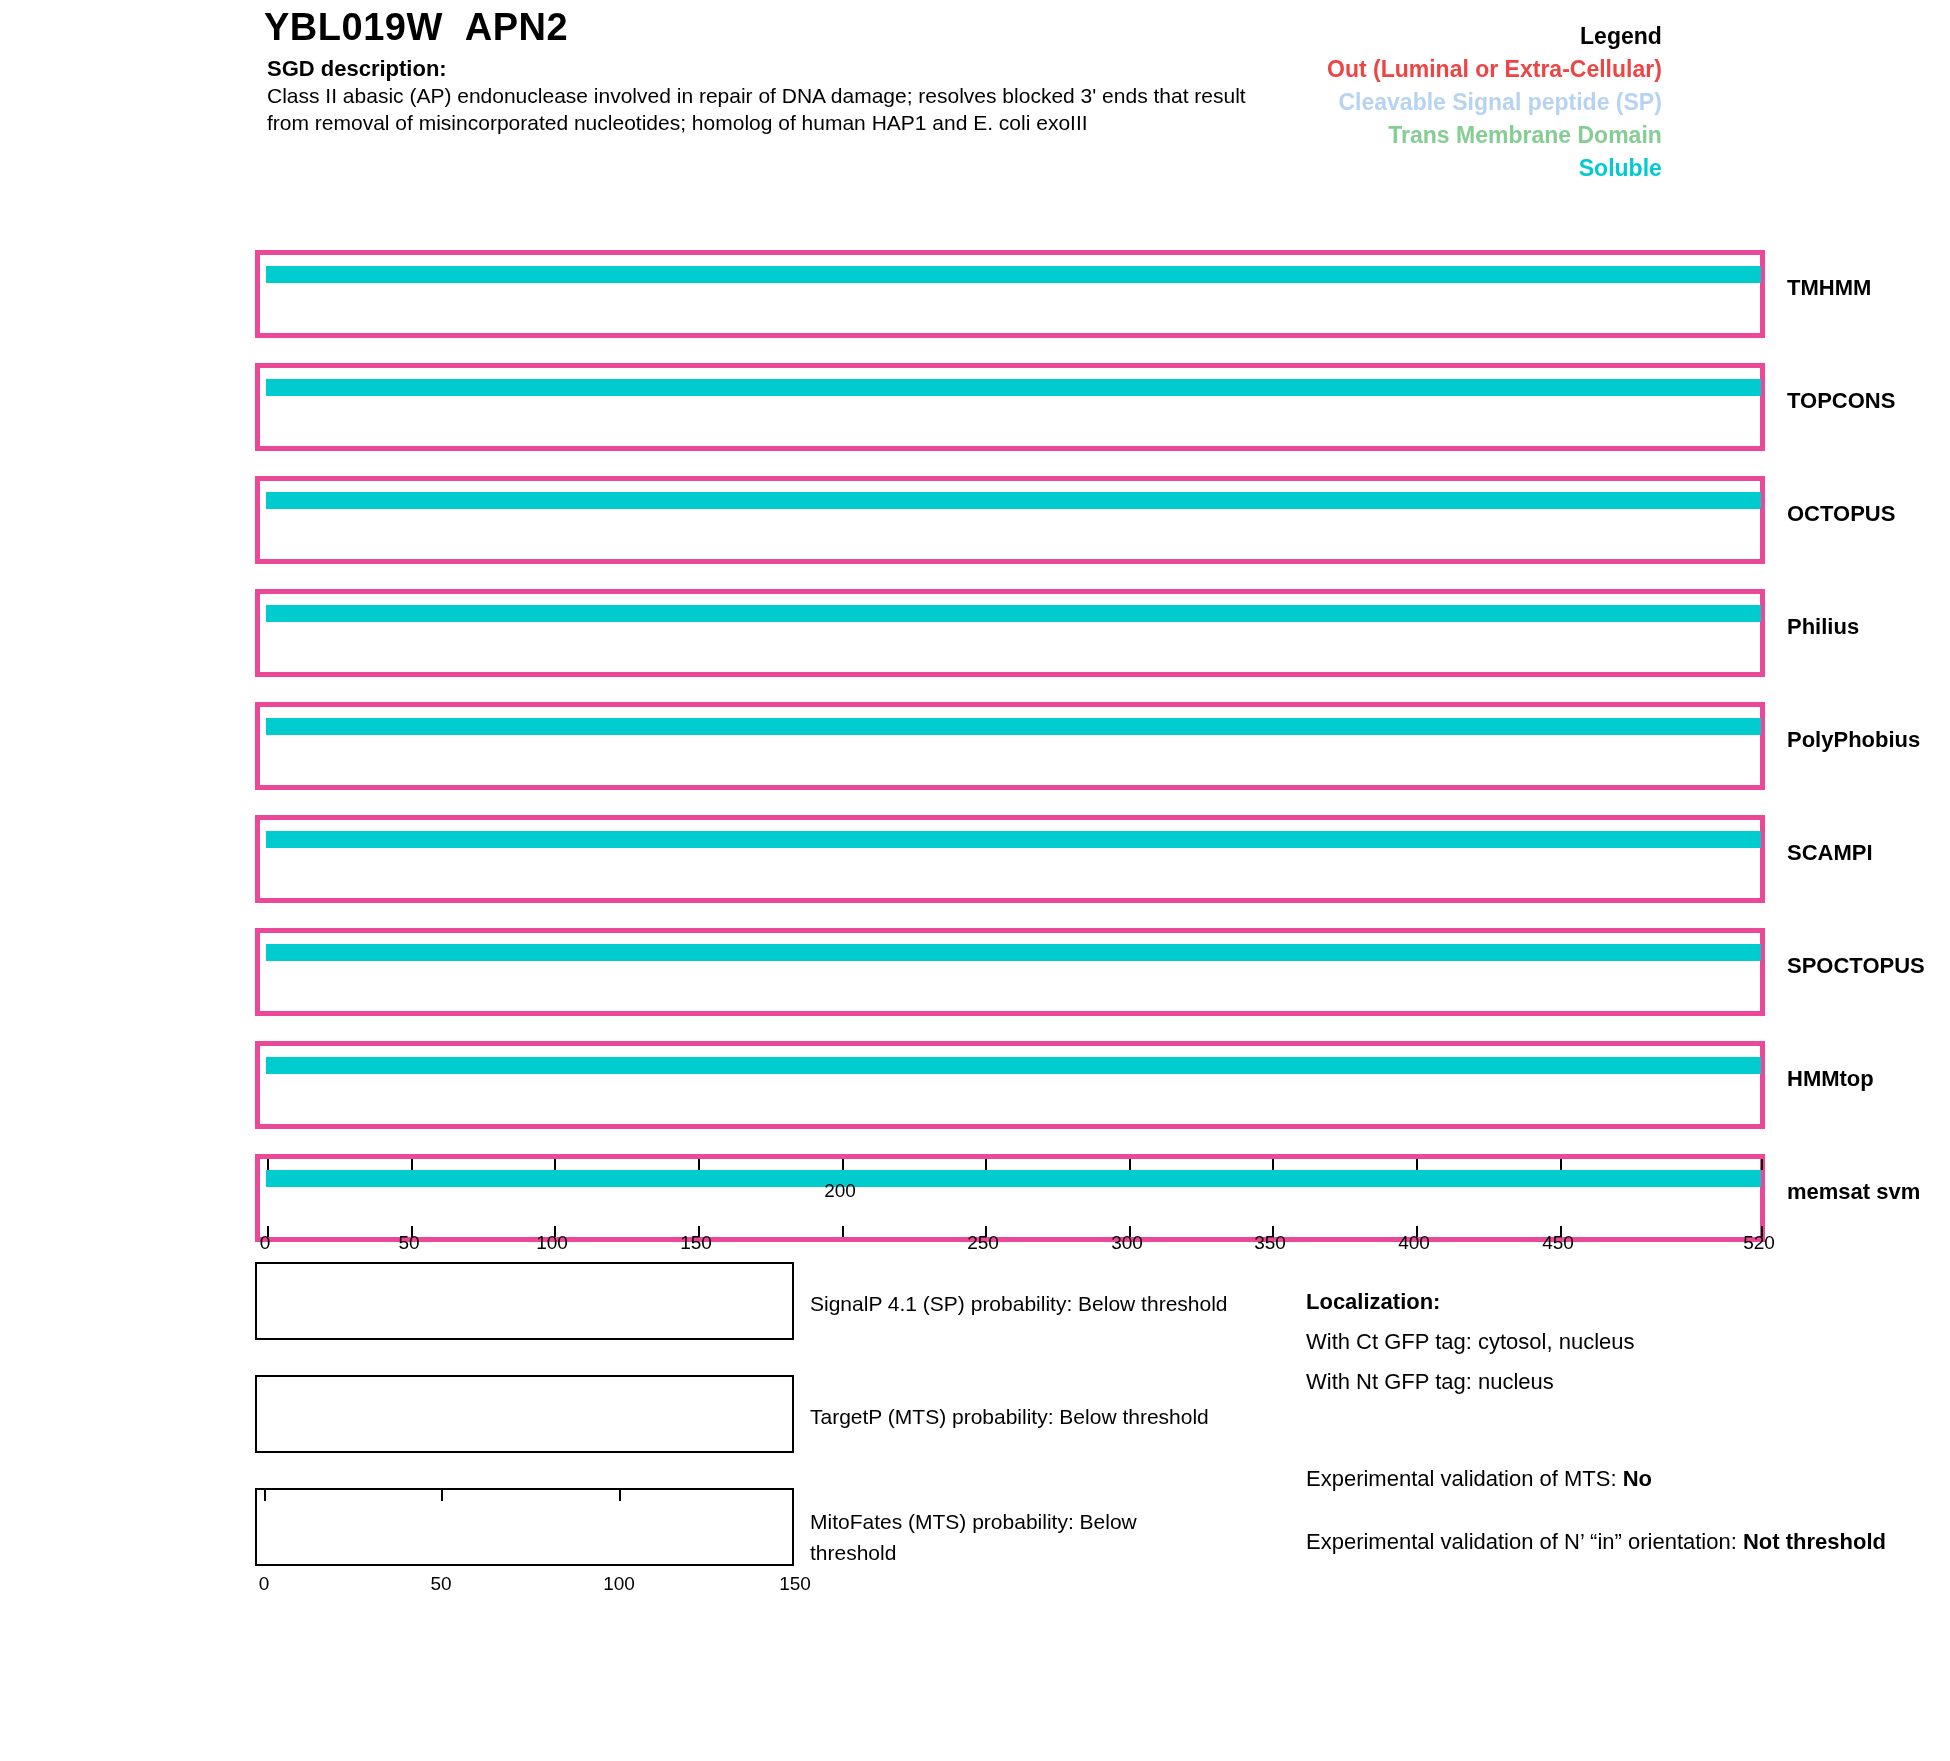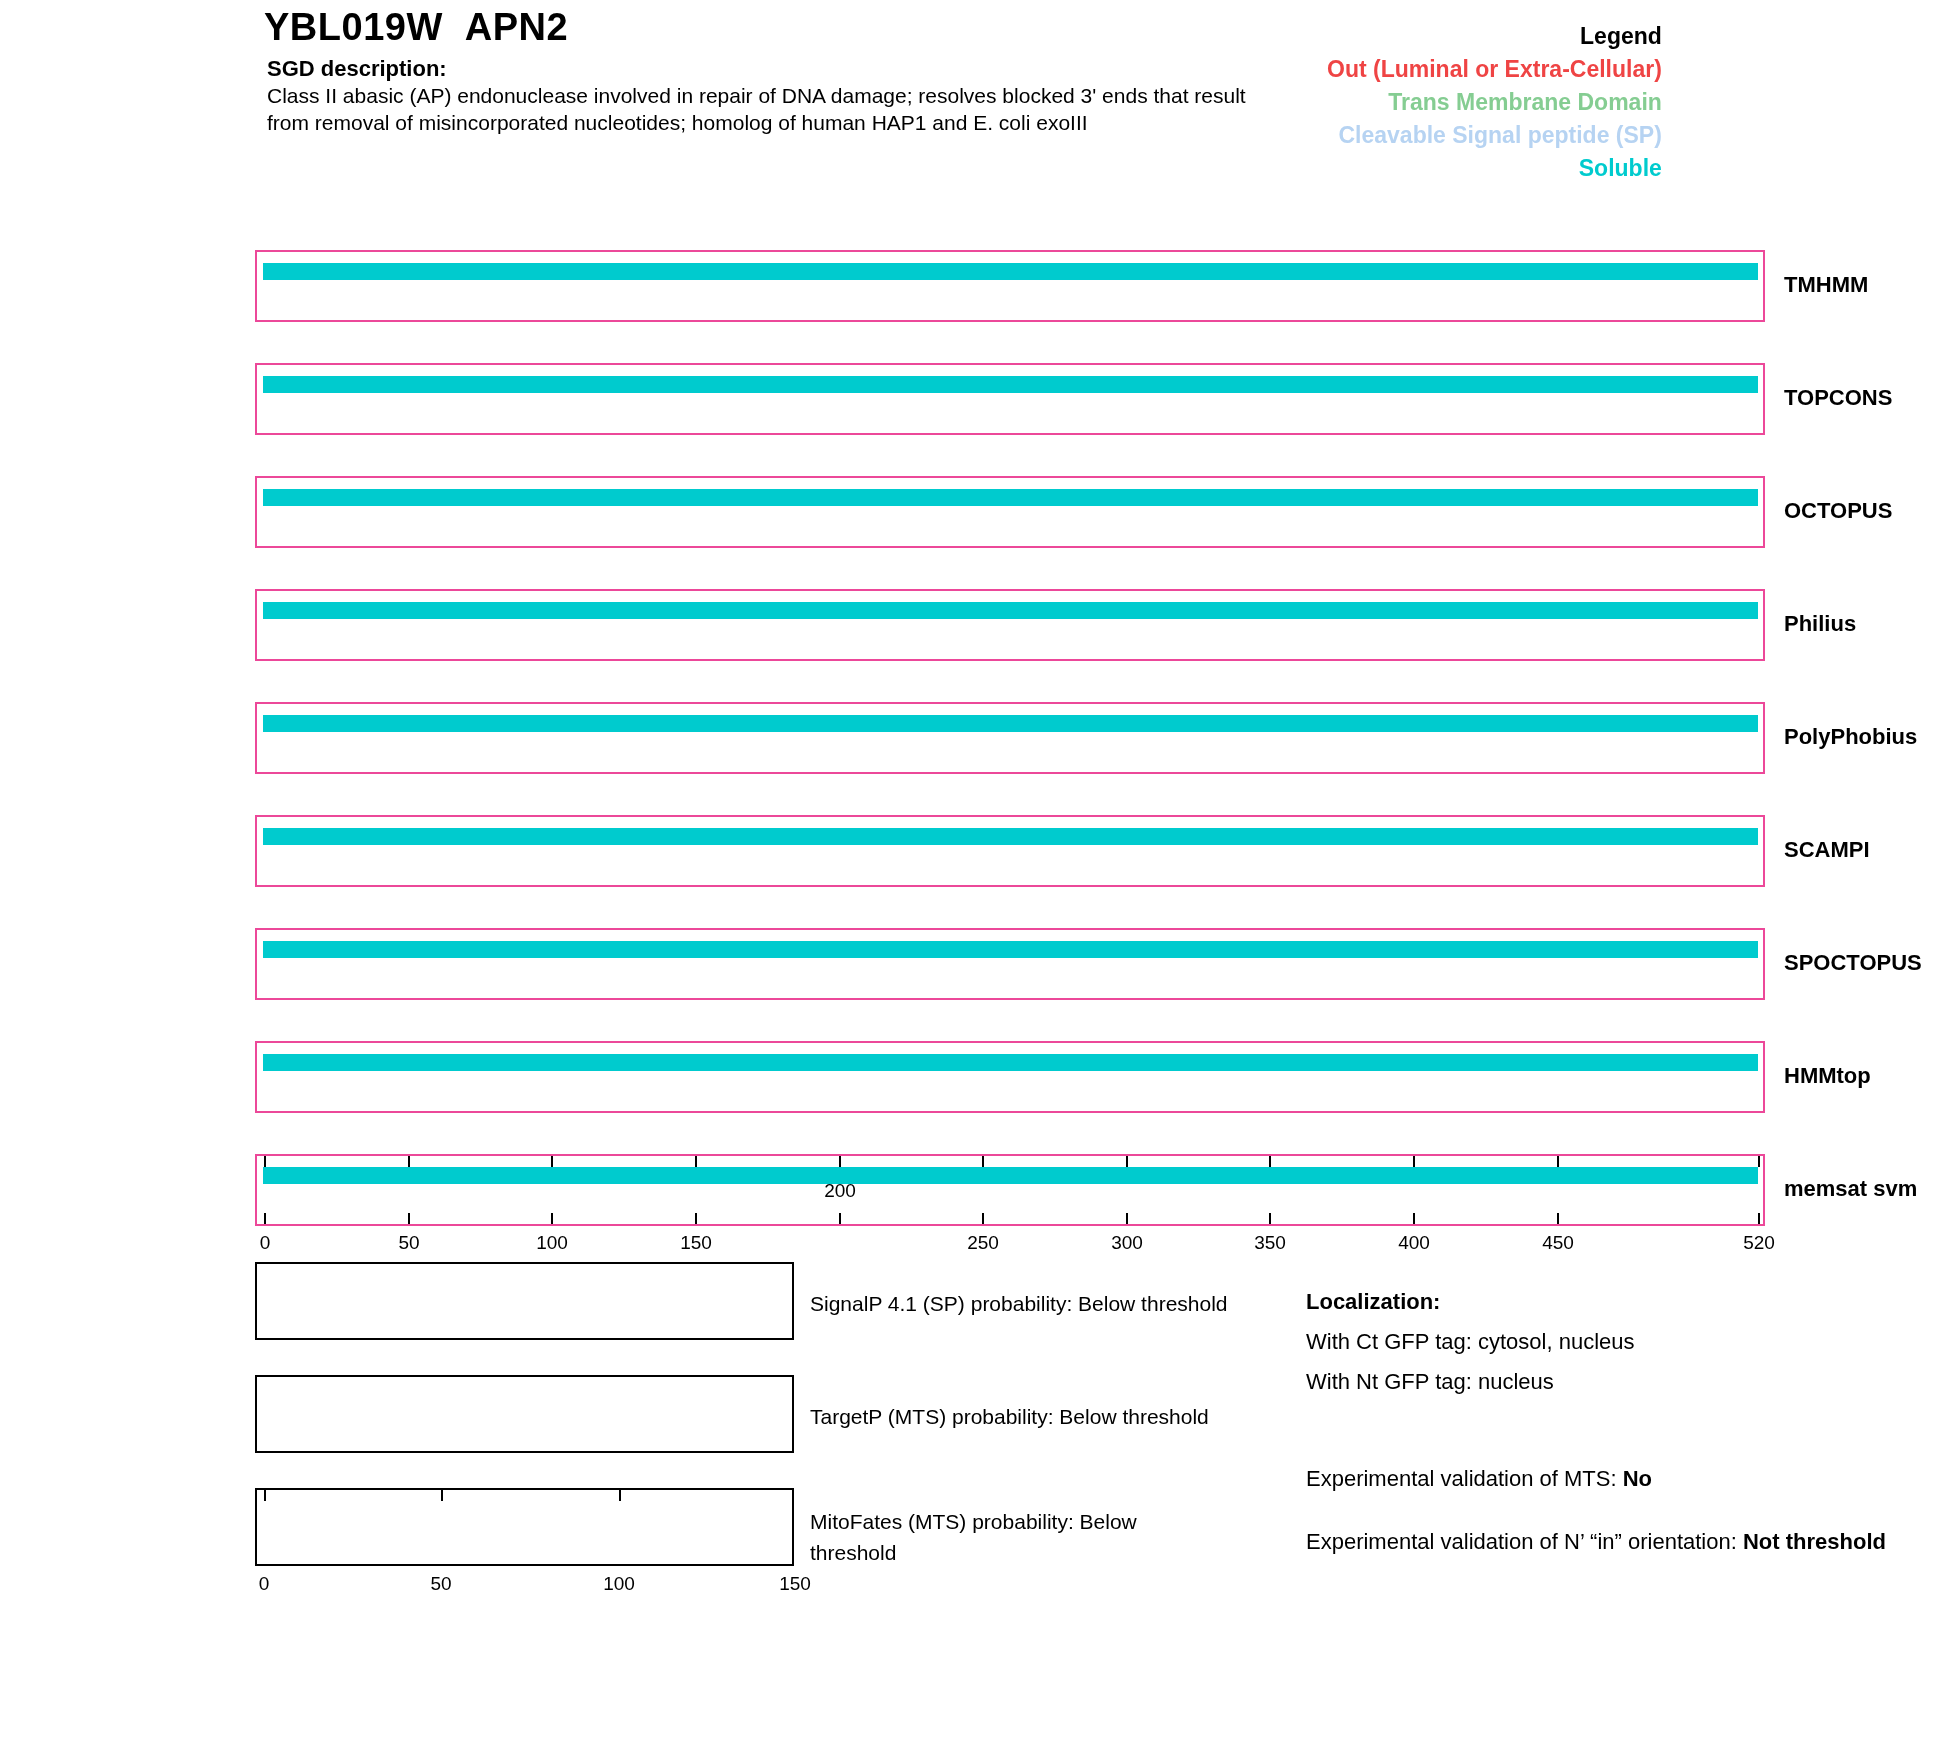--- a/index.html
+++ b/index.html
@@ -9,21 +9,21 @@
   
   .title{left:264px;top:6px;font-size:38px;font-weight:bold;letter-spacing:0.5px;}
   .title .gene{margin-left:22px;}
   .sgd-head{left:267px;top:56px;font-size:22px;font-weight:bold;}
   .desc{left:267px;top:82px;font-size:21px;line-height:27px;width:1010px;}
 
   
   .legend{left:1327px;top:20px;font-size:23px;font-weight:bold;line-height:33px;text-align:right;}
 
   
-  .track{left:255px;width:1510px;height:72px;border:2px solid #ec4899;box-sizing:border-box;position:absolute;background:#fff;}
+  .track{left:255px;width:1510px;height:88px;border:5px solid #ec4899;box-sizing:border-box;position:absolute;background:#fff;}
   .bar{position:absolute;left:6px;top:11px;width:1495px;height:17px;}
   .track-label{position:absolute;left:1527px;top:20px;font-size:22px;font-weight:bold;white-space:nowrap;line-height:26px;}
   .tick{position:absolute;width:2px;height:11px;background:#000;}
   .tick.t{top:0;} .tick.b{bottom:0;}
 
   
   .axis-label{position:absolute;transform:translateX(-50%);font-size:19px;white-space:nowrap;}
 
   
   .pbox{left:255px;width:539px;height:78px;border:2px solid #000;box-sizing:border-box;position:absolute;background:#fff;}
@@ -39,22 +39,22 @@
 
 <div class="abs title">
   <span>YBL019W</span><span class="gene">APN2</span>
 </div>
 <div class="abs sgd-head">SGD description:</div>
 <div class="abs desc">Class II abasic (AP) endonuclease involved in repair of DNA damage; resolves blocked 3' ends that result from removal of misincorporated nucleotides; homolog of human HAP1 and E. coli exoIII</div>
 
 <div class="abs legend">
   <div>Legend</div>
   <div style="color: #ef4444;">Out (Luminal or Extra-Cellular)</div>
+  <div style="color: rgb(182, 211, 242);">Cleavable Signal peptide (SP)</div>
   <div style="color: rgb(133, 205, 146);">Trans Membrane Domain</div>
-  <div style="color: rgb(182, 211, 242);">Cleavable Signal peptide (SP)</div>
   <div style="color: rgb(0, 203, 206);">Soluble</div>
 </div>
 
 <div class="track" style="top:250px">
   <div class="bar" style="background-color: rgb(0, 203, 206);"></div>
   <div class="track-label">TMHMM</div>
 </div>
 <div class="track" style="top:363px">
   <div class="bar" style="background-color: rgb(0, 203, 206);"></div>
   <div class="track-label">TOPCONS</div>

